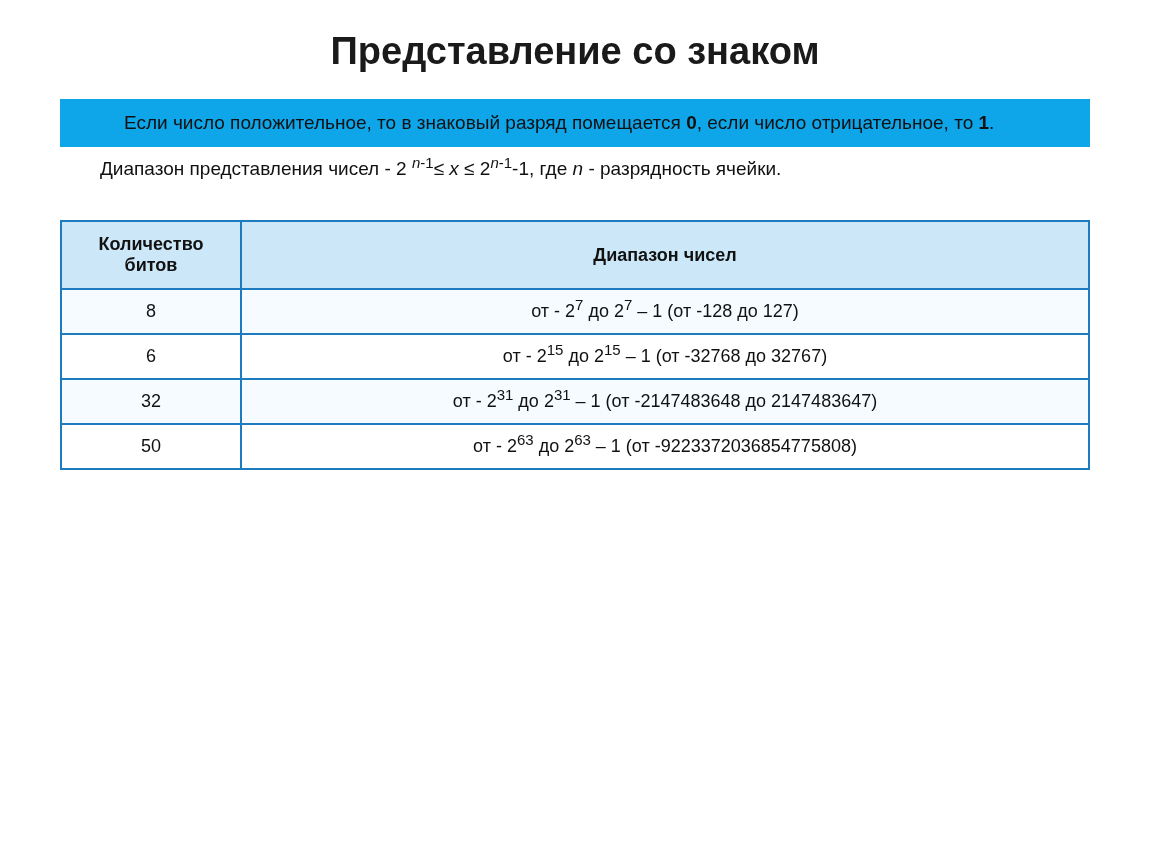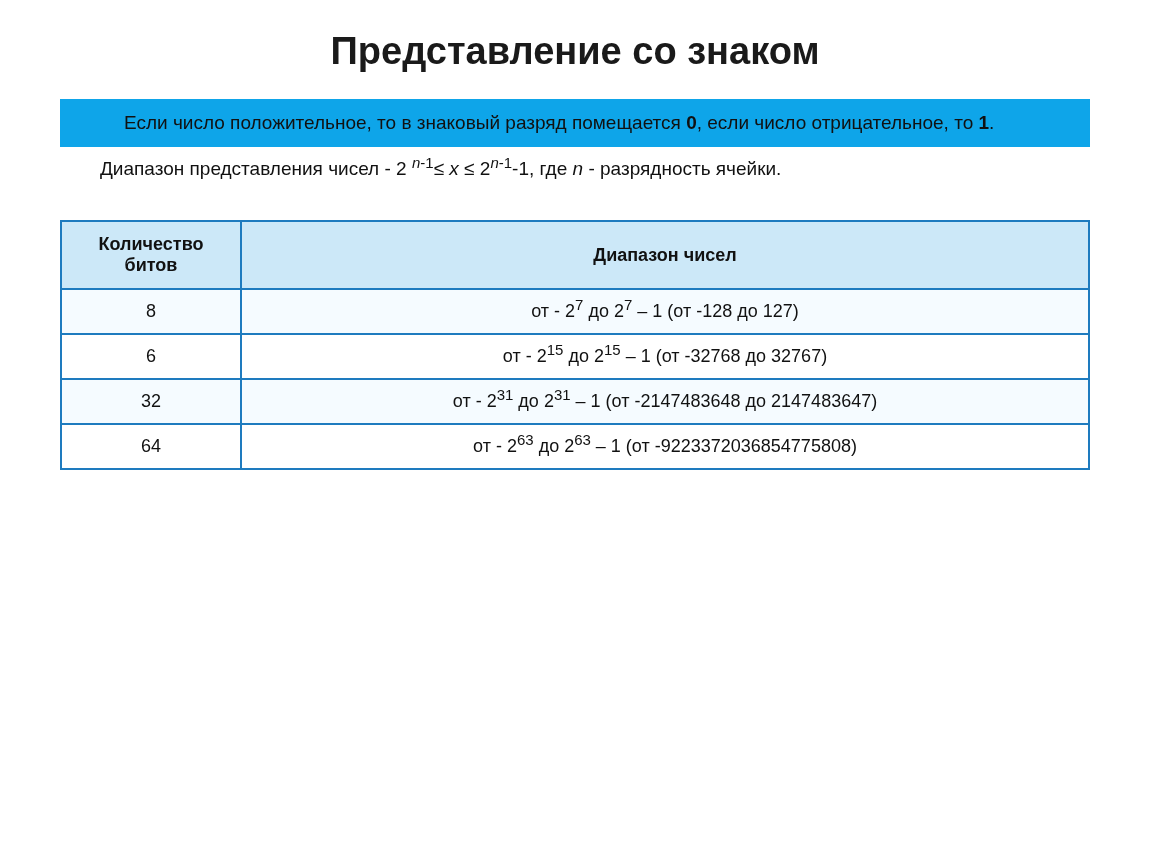--- a/index.html
+++ b/index.html
@@ -168,19 +168,19 @@
       </tr>
       <tr>
         <td>6</td>
         <td class="col-range">от - 2<sup>15</sup> до 2<sup>15</sup> – 1  (от -32768 до 32767)</td>
       </tr>
       <tr>
         <td>32</td>
         <td class="col-range">от - 2<sup>31</sup> до 2<sup>31</sup> – 1  (от -2147483648 до 2147483647)</td>
       </tr>
       <tr>
-        <td>64</td>
+        <td>50</td>
         <td class="col-range">от - 2<sup>63</sup> до 2<sup>63</sup> – 1  (от -9223372036854775808)</td>
       </tr>
     </tbody>
   </table>
 
 </div>
 
 </body></html>

